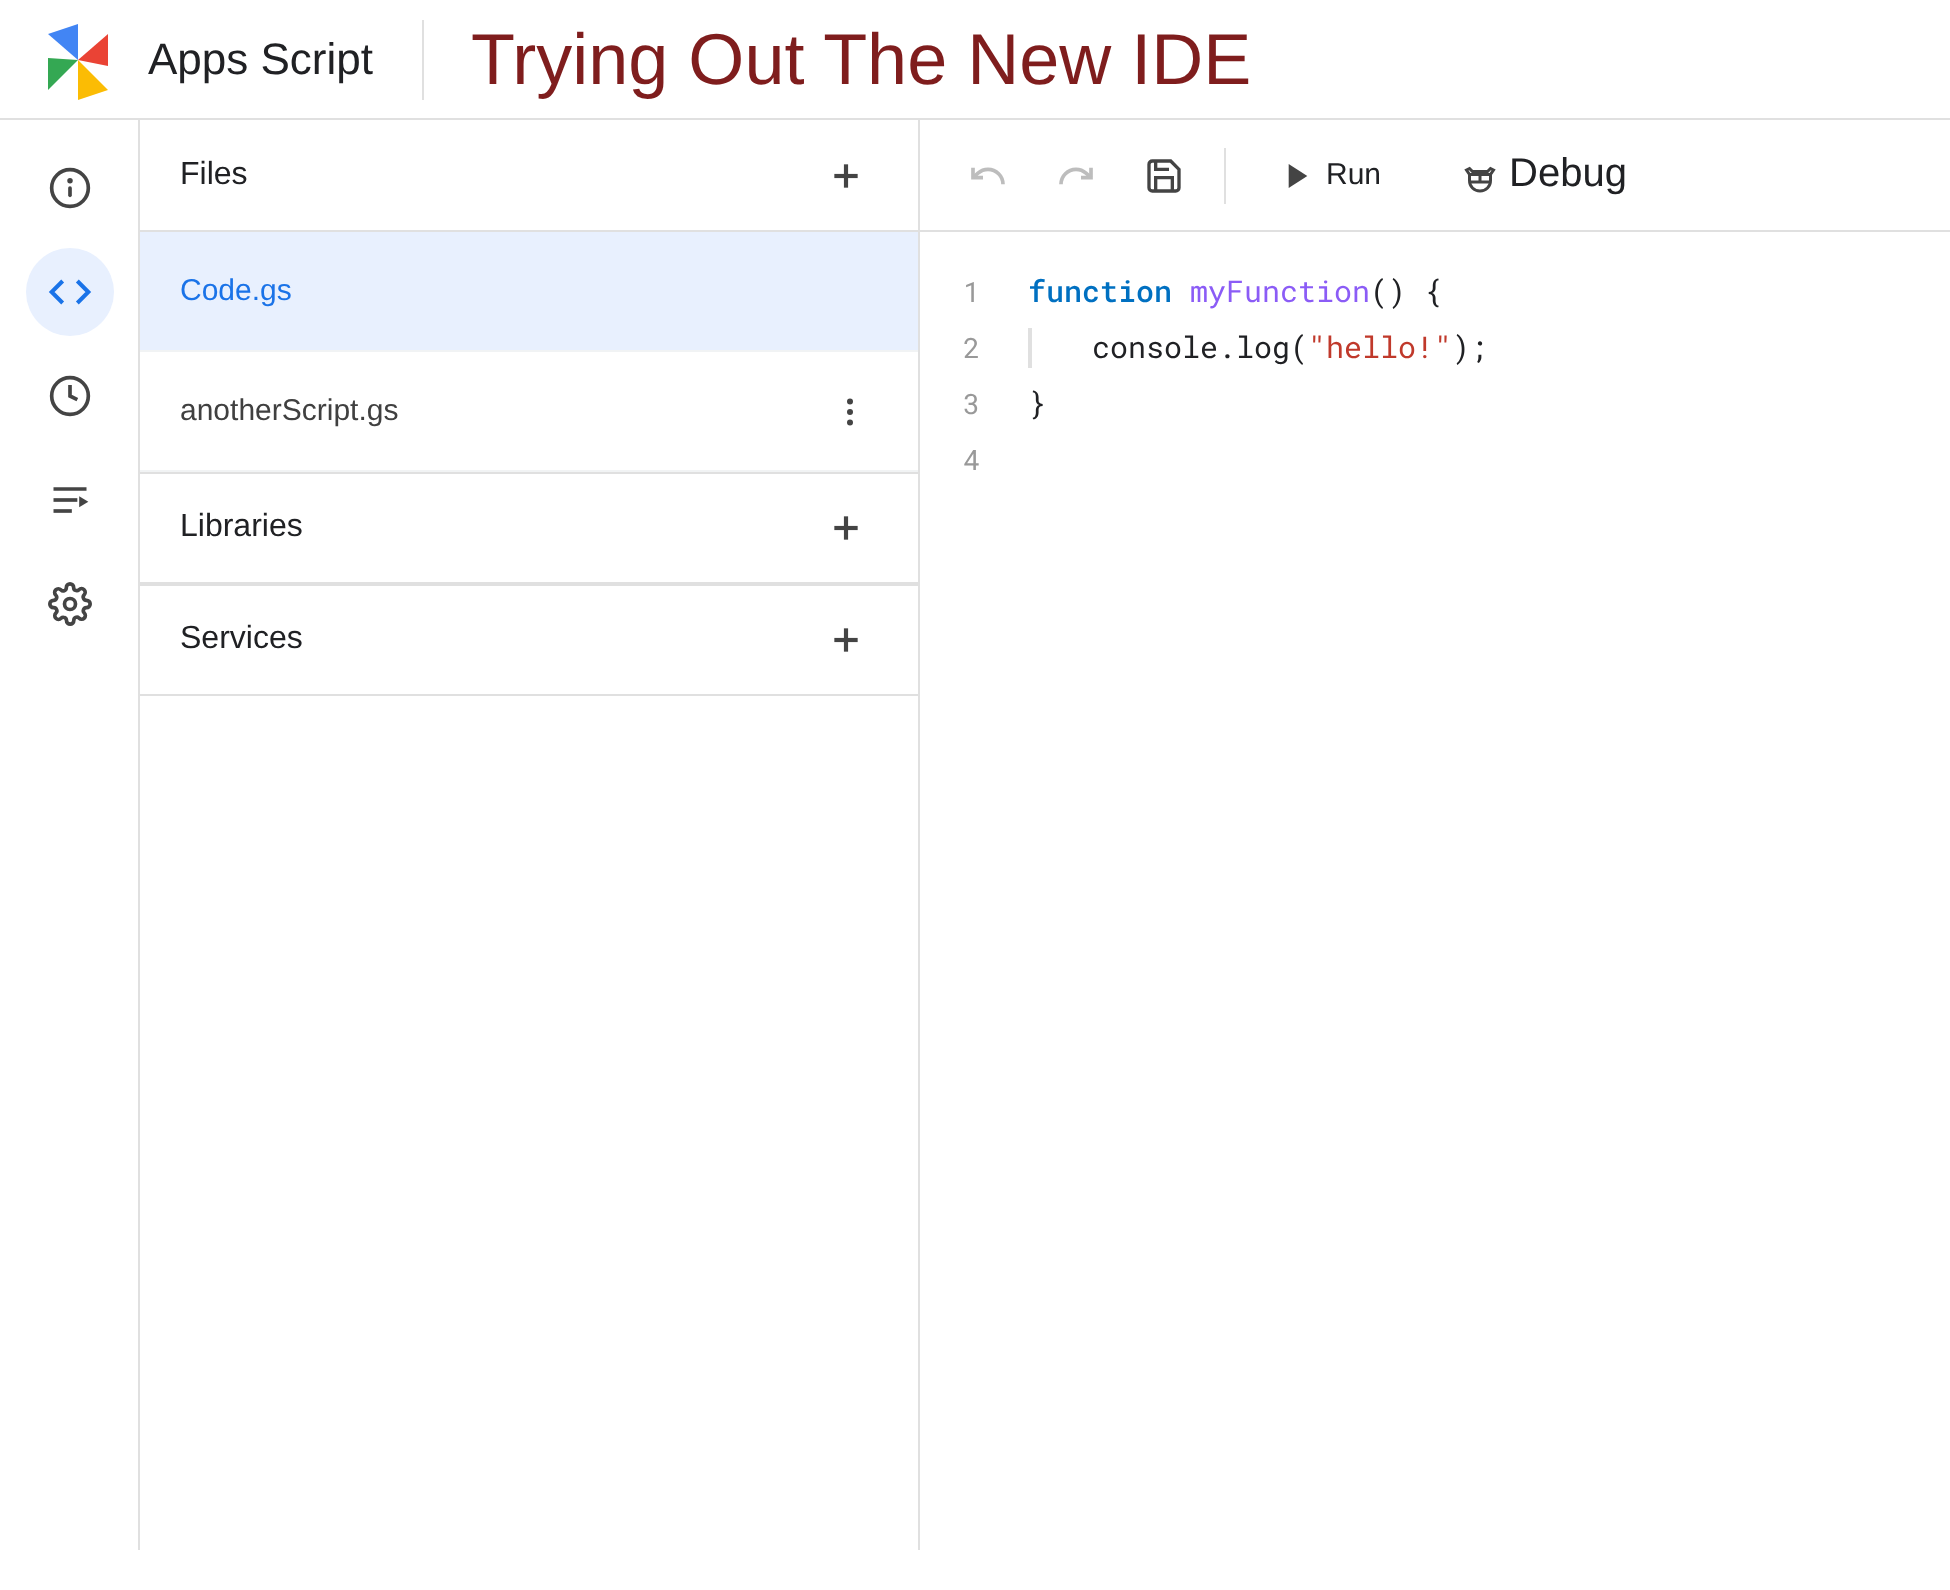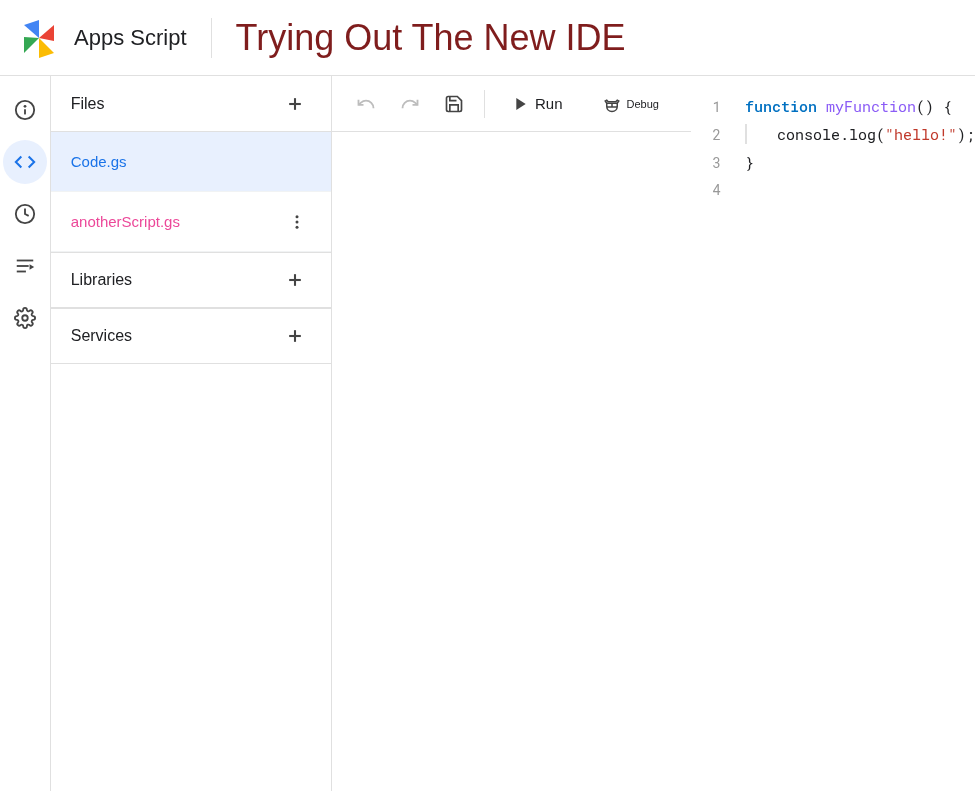--- a/index.html
+++ b/index.html
@@ -2,21 +2,21 @@
 <html><head>
   <meta charset="utf-8">
   <style>
     * { box-sizing: border-box; margin: 0; padding: 0; }
     body { font-family: 'Google Sans', Arial, sans-serif; background: #fff; width: 975px; height: 795px; overflow: hidden; }
 
     
     #header {
       display: flex;
       align-items: center;
-      height: 76px;
+      height: 60px;
       padding: 0 16px;
       border-bottom: 1px solid #e0e0e0;
       gap: 16px;
     }
     #logo-area {
       display: flex;
       align-items: center;
       gap: 12px;
     }
     #logo-icon {
@@ -114,37 +114,37 @@
       padding: 0 20px;
       height: 60px;
       cursor: pointer;
       border-bottom: 1px solid #f1f3f4;
     }
     .file-item.active { background: #e8f0fe; }
     .file-item-name {
       font-size: 15px;
     }
     .file-item.active .file-item-name { color: #1a73e8; }
-    .file-item-name { color: #ec4899; }
+    .file-item-name { color: #404040; }
     .file-more-btn {
       width: 28px;
       height: 28px;
       display: flex;
       align-items: center;
       justify-content: center;
       border-radius: 50%;
       font-size: 18px;
       color: #444;
     }
 
     
     #editor-area {
       flex: 1;
       display: flex;
-      flex-direction: row;
+      flex-direction: column;
       background: #fff;
       justify-content: space-between;
     }
     #editor-toolbar {
       display: flex;
       align-items: center;
       height: 56px;
       padding: 0 16px;
       border-bottom: 1px solid #e0e0e0;
       gap: 8px;
@@ -180,21 +180,21 @@
       color: #202124;
     }
     .debug-btn {
       display: flex;
       align-items: center;
       gap: 6px;
       padding: 0 16px;
       height: 36px;
       border-radius: 4px;
       cursor: pointer;
-      font-size: 11px;
+      font-size: 20px;
       font-weight: 500;
       color: #202124;
     }
 
     
     #code-content {
       flex: 1;
       padding: 20px 0;
       font-family: 'Roboto Mono', 'Courier New', monospace;
       font-size: 15px;

